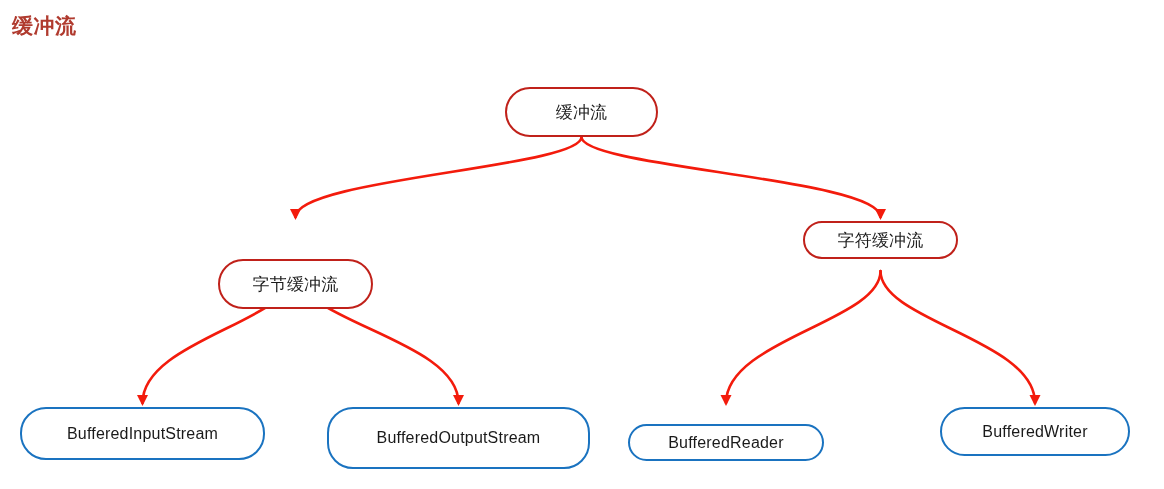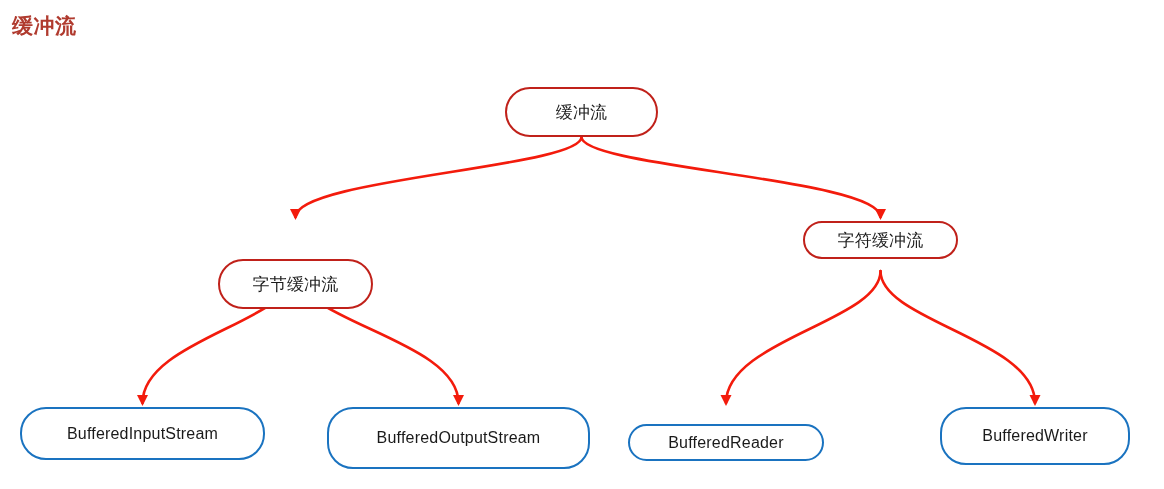--- a/index.html
+++ b/index.html
@@ -109,16 +109,16 @@
     </div>
     <div class="node-box node-leaf" style="left: 20px; top: 407px; width: 245px; height: 53px;">
       <span class="node-label">BufferedInputStream</span>
     </div>
     <div class="node-box node-leaf" style="left: 327px; top: 407px; width: 263px; height: 62px;">
       <span class="node-label">BufferedOutputStream</span>
     </div>
     <div class="node-box node-leaf" style="left: 628px; top: 388px; width: 196px; height: 37px; margin-top: 36px;">
       <span class="node-label">BufferedReader</span>
     </div>
-    <div class="node-box node-leaf" style="left: 940px; top: 407px; width: 190px; height: 58px;">
+    <div class="node-box node-leaf" style="left: 940px; top: 407px; width: 190px; height: 49px;">
       <span class="node-label">BufferedWriter</span>
     </div>
   </div>
 
 </body></html>

